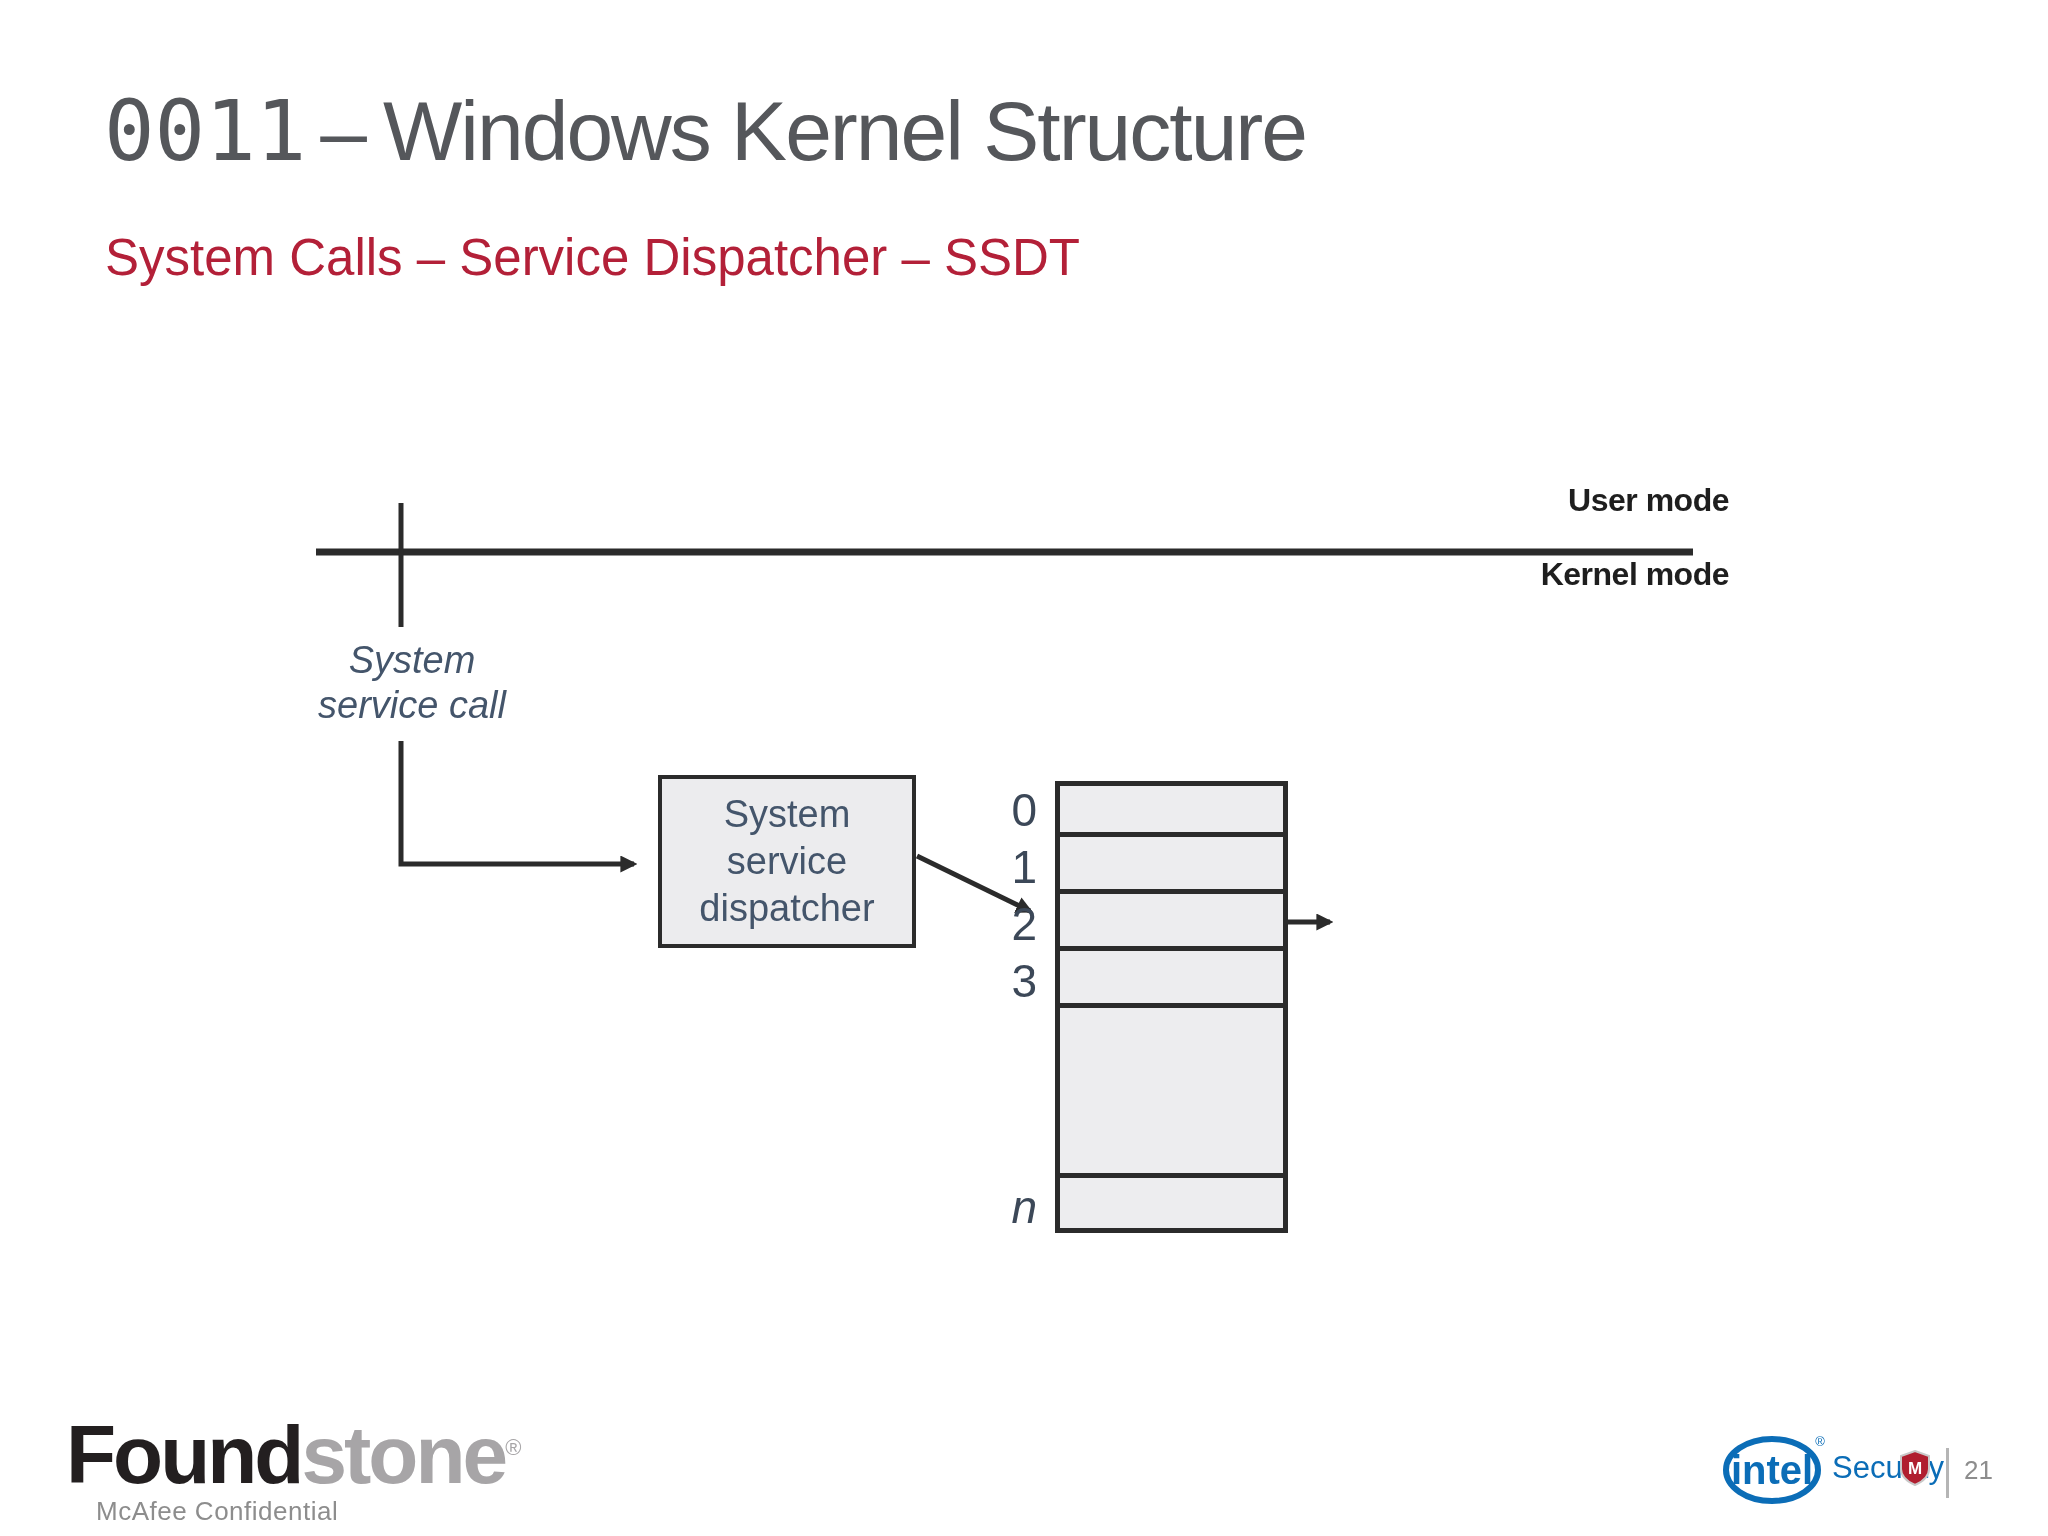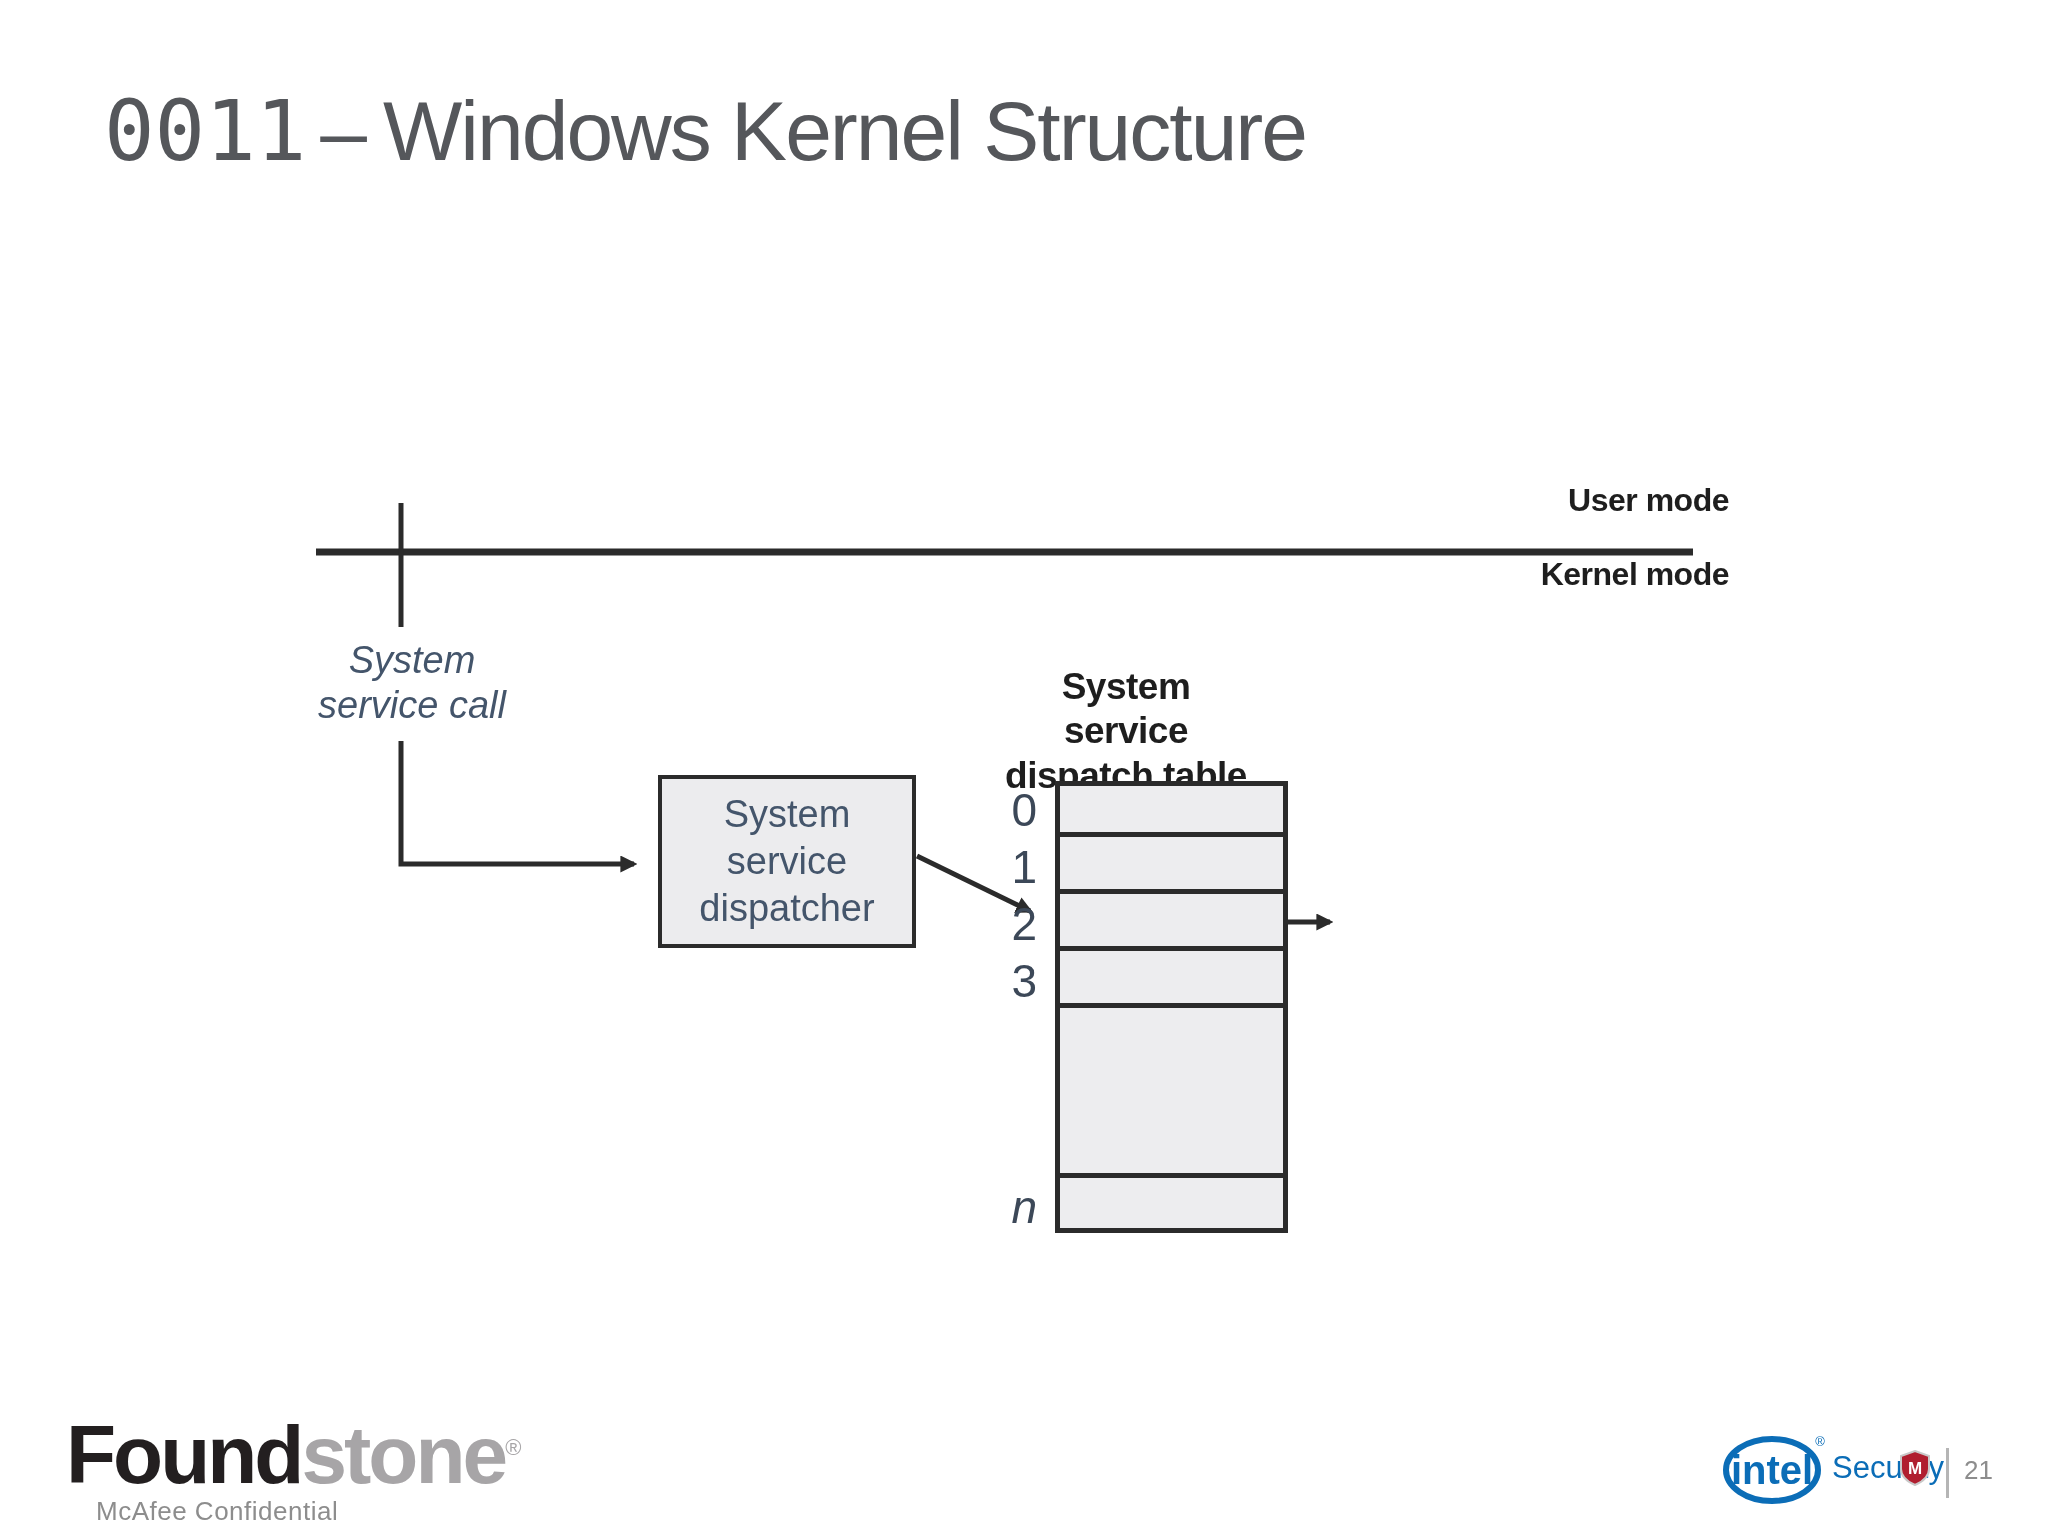--- a/index.html
+++ b/index.html
@@ -97,20 +97,21 @@
     position:absolute; left:1964px; top:1455px; font-size:26px; color:var(--footer-gray);
   }
 </style>
 </head>
 <body>
 
 <div class="slide">
 
   <h1 class="title"><span class="num">0011</span><span class="sep">–</span><span class="txt">Windows Kernel Structure</span></h1>
 
+  <h2 class="subtitle">System Calls – Service Dispatcher – SSDT</h2>
 
   <svg class="connectors" width="2048" height="1536" viewBox="0 0 2048 1536" aria-hidden="true">
     <defs>
       <marker id="ah" viewBox="0 0 10 10" refX="8" refY="5" markerWidth="3.4" markerHeight="3.4" orient="auto-start-reverse">
         <path d="M0,0 L10,5 L0,10 z" fill="#2b2b2b"></path>
       </marker>
     </defs>
     <line class="ln" x1="316" y1="552" x2="1693" y2="552" stroke-width="7"></line>
     <line class="ln" x1="401" y1="503" x2="401" y2="627" stroke-width="5"></line>
     <polyline class="ln" points="401,741 401,864 634,864" fill="none" stroke-width="5" marker-end="url(#ah)"></polyline>
@@ -124,22 +125,20 @@
 
   <div class="dlabel mode-label" style="top:482px;">User mode</div>
   <div class="dlabel mode-label" style="top:556px;">Kernel mode</div>
   <div class="dlabel call-label">System
 service call</div>
 
   <div class="dispatcher-box">System
 service
 dispatcher</div>
 
-  <div class="dlabel table-title">System service
-dispatch table</div>
 
   <div class="dispatch-table">
     <div class="row r-s"></div>
     <div class="row r-m"></div>
     <div class="row r-m"></div>
     <div class="row r-m"></div>
     <div class="row r-dots"></div>
     <div class="row r-n"></div>
   </div>
 

